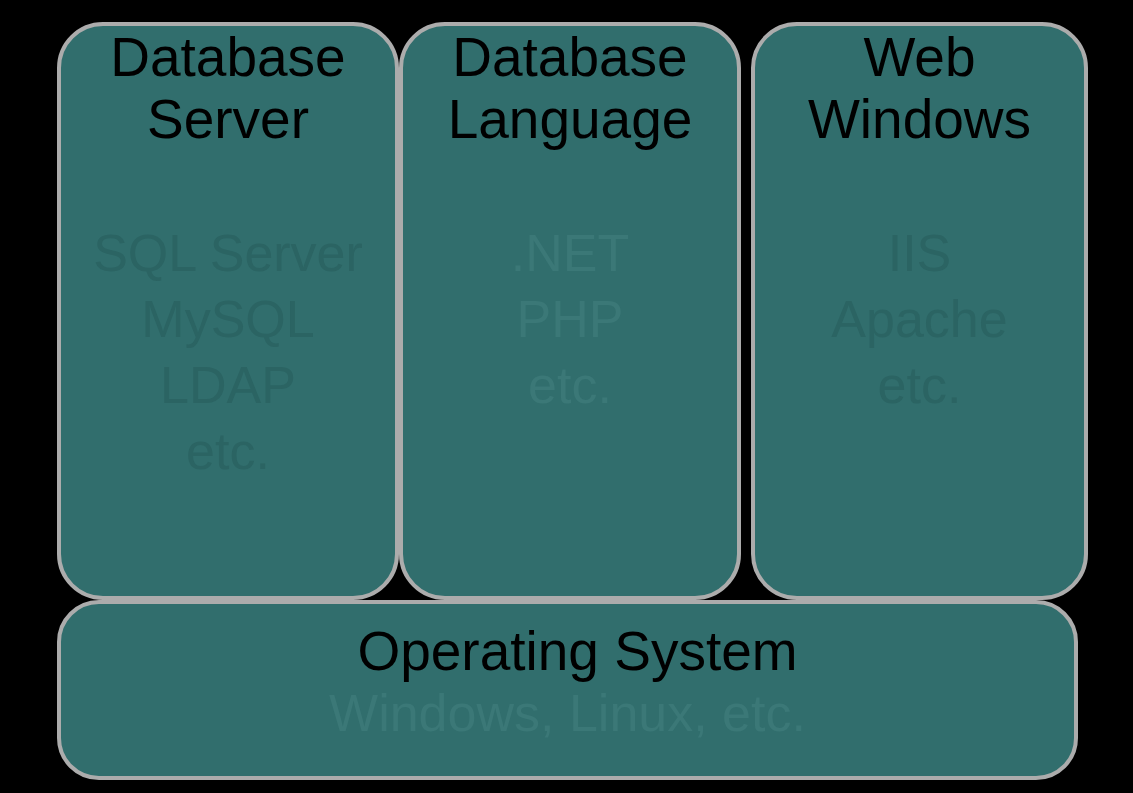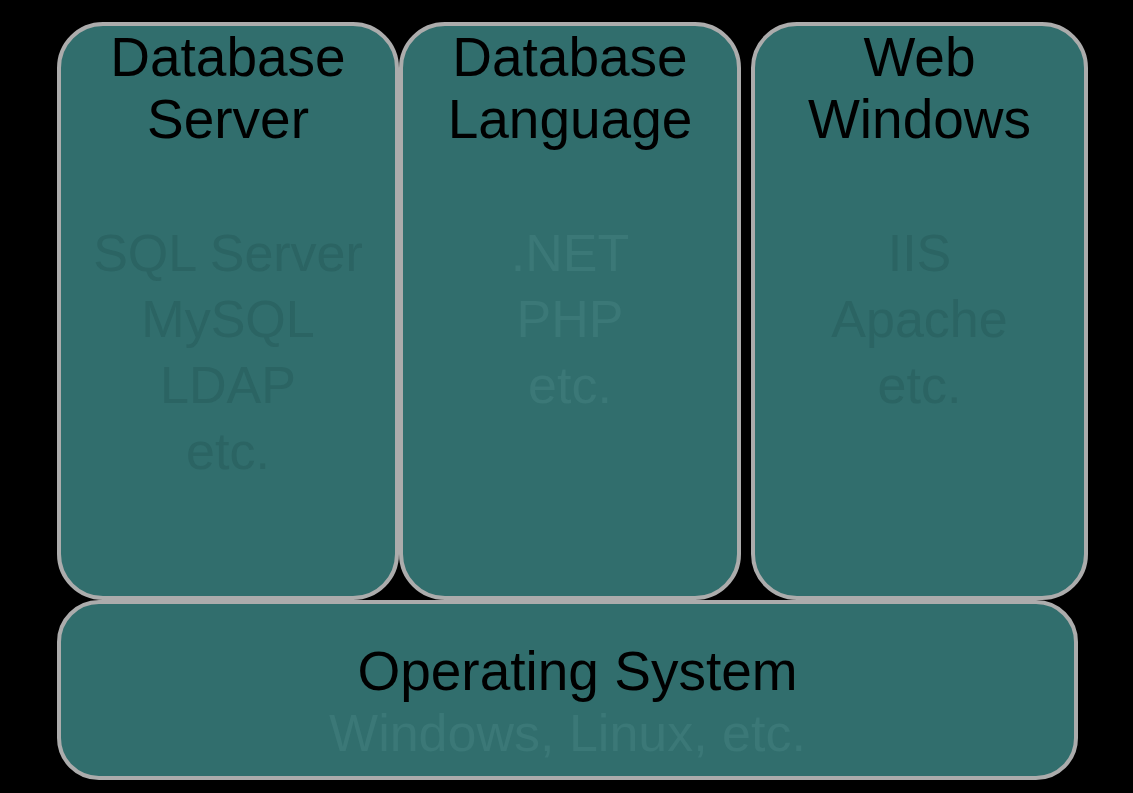--- a/index.html
+++ b/index.html
@@ -48,21 +48,21 @@
   .ghost-list {
     margin-top: 70px;
     font-size: 52px;
     line-height: 66px;
     font-weight: 500;
     text-align: center;
     white-space: nowrap;
   }
   .ghost-dark  { color: #2B6463; }
   .ghost-light { color: #3B7877; }
-  .base .title { margin-top: 36px; padding-left: 20px; }
+  .base .title { margin-top: 16px; padding-left: 20px; }
   .base-subtitle {
     font-size: 52px;
     line-height: 62px;
     font-weight: 500;
     text-align: center;
     white-space: nowrap;
   }
 </style>
 </head>
 <body>

